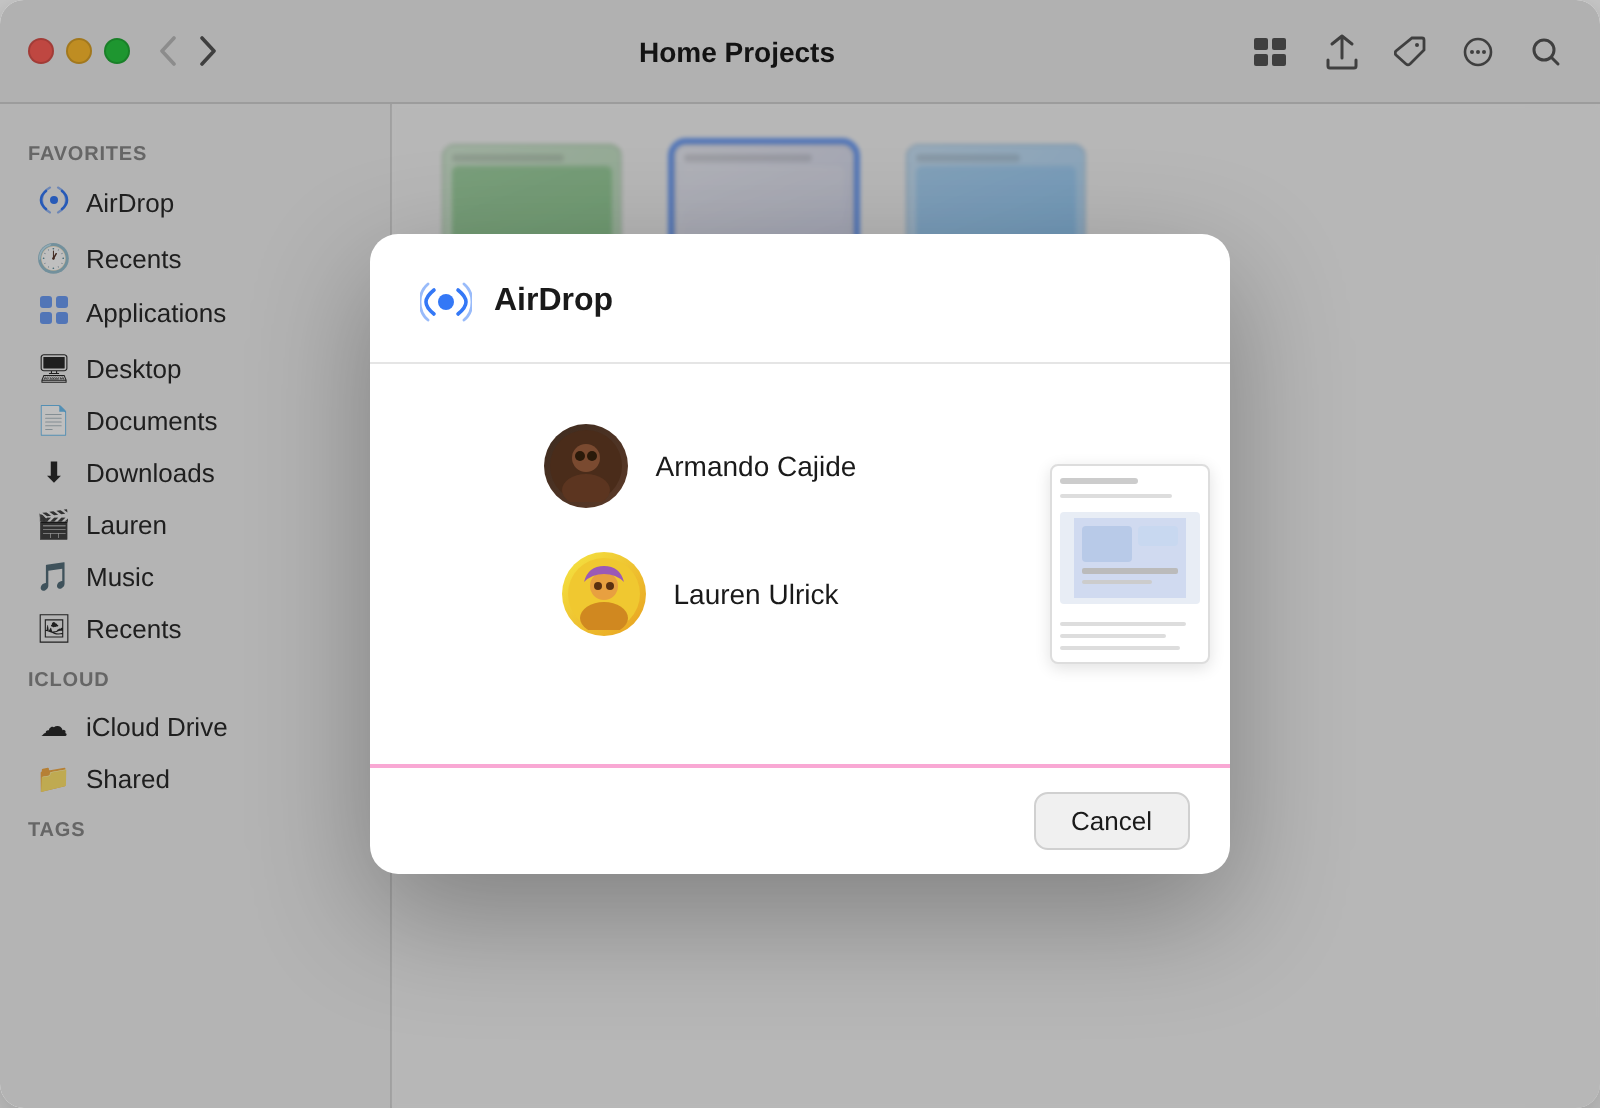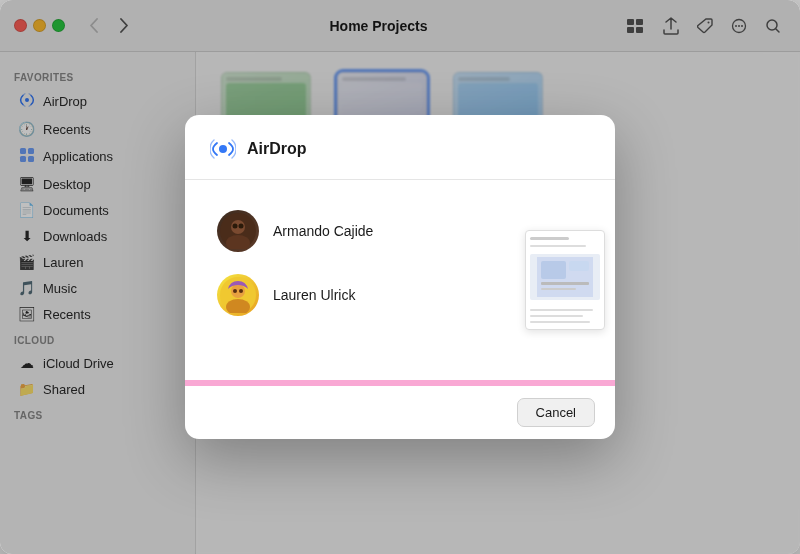--- a/index.html
+++ b/index.html
@@ -24,21 +24,20 @@
     }
 
     
     .toolbar {
       background: #ececec;
       border-bottom: 1px solid #d0d0d0;
       height: 52px;
       display: flex;
       align-items: center;
       padding: 0 14px;
-      gap: 10px;
       flex-shrink: 0;
     }
 
     .traffic-lights {
       display: flex;
       gap: 6px;
       margin-right: 8px;
     }
     .traffic-light {
       width: 13px;
@@ -270,20 +269,21 @@
     }
 
     .person-item {
       display: flex;
       align-items: center;
       gap: 14px;
       padding: 10px 24px;
       cursor: pointer;
       border-radius: 8px;
       margin: 2px 8px;
+      justify-content: center;
     }
 
     .avatar {
       width: 42px;
       height: 42px;
       border-radius: 50%;
       overflow: hidden;
       flex-shrink: 0;
       display: flex;
       align-items: center;
@@ -348,21 +348,21 @@
       gap: 2px;
       padding-top: 3px;
     }
     .preview-text-line {
       height: 2px;
       background: #ddd;
       border-radius: 1px;
     }
 
     .modal-footer {
-      border-top: 6px solid #f9a8d4;
+      border-top: 2px solid #f9a8d4;
       padding: 12px 20px;
       display: flex;
       justify-content: flex-end;
     }
 
     .cancel-btn {
       background: #f0f0f0;
       border: 1px solid #d0d0d0;
       border-radius: 7px;
       padding: 6px 18px;

